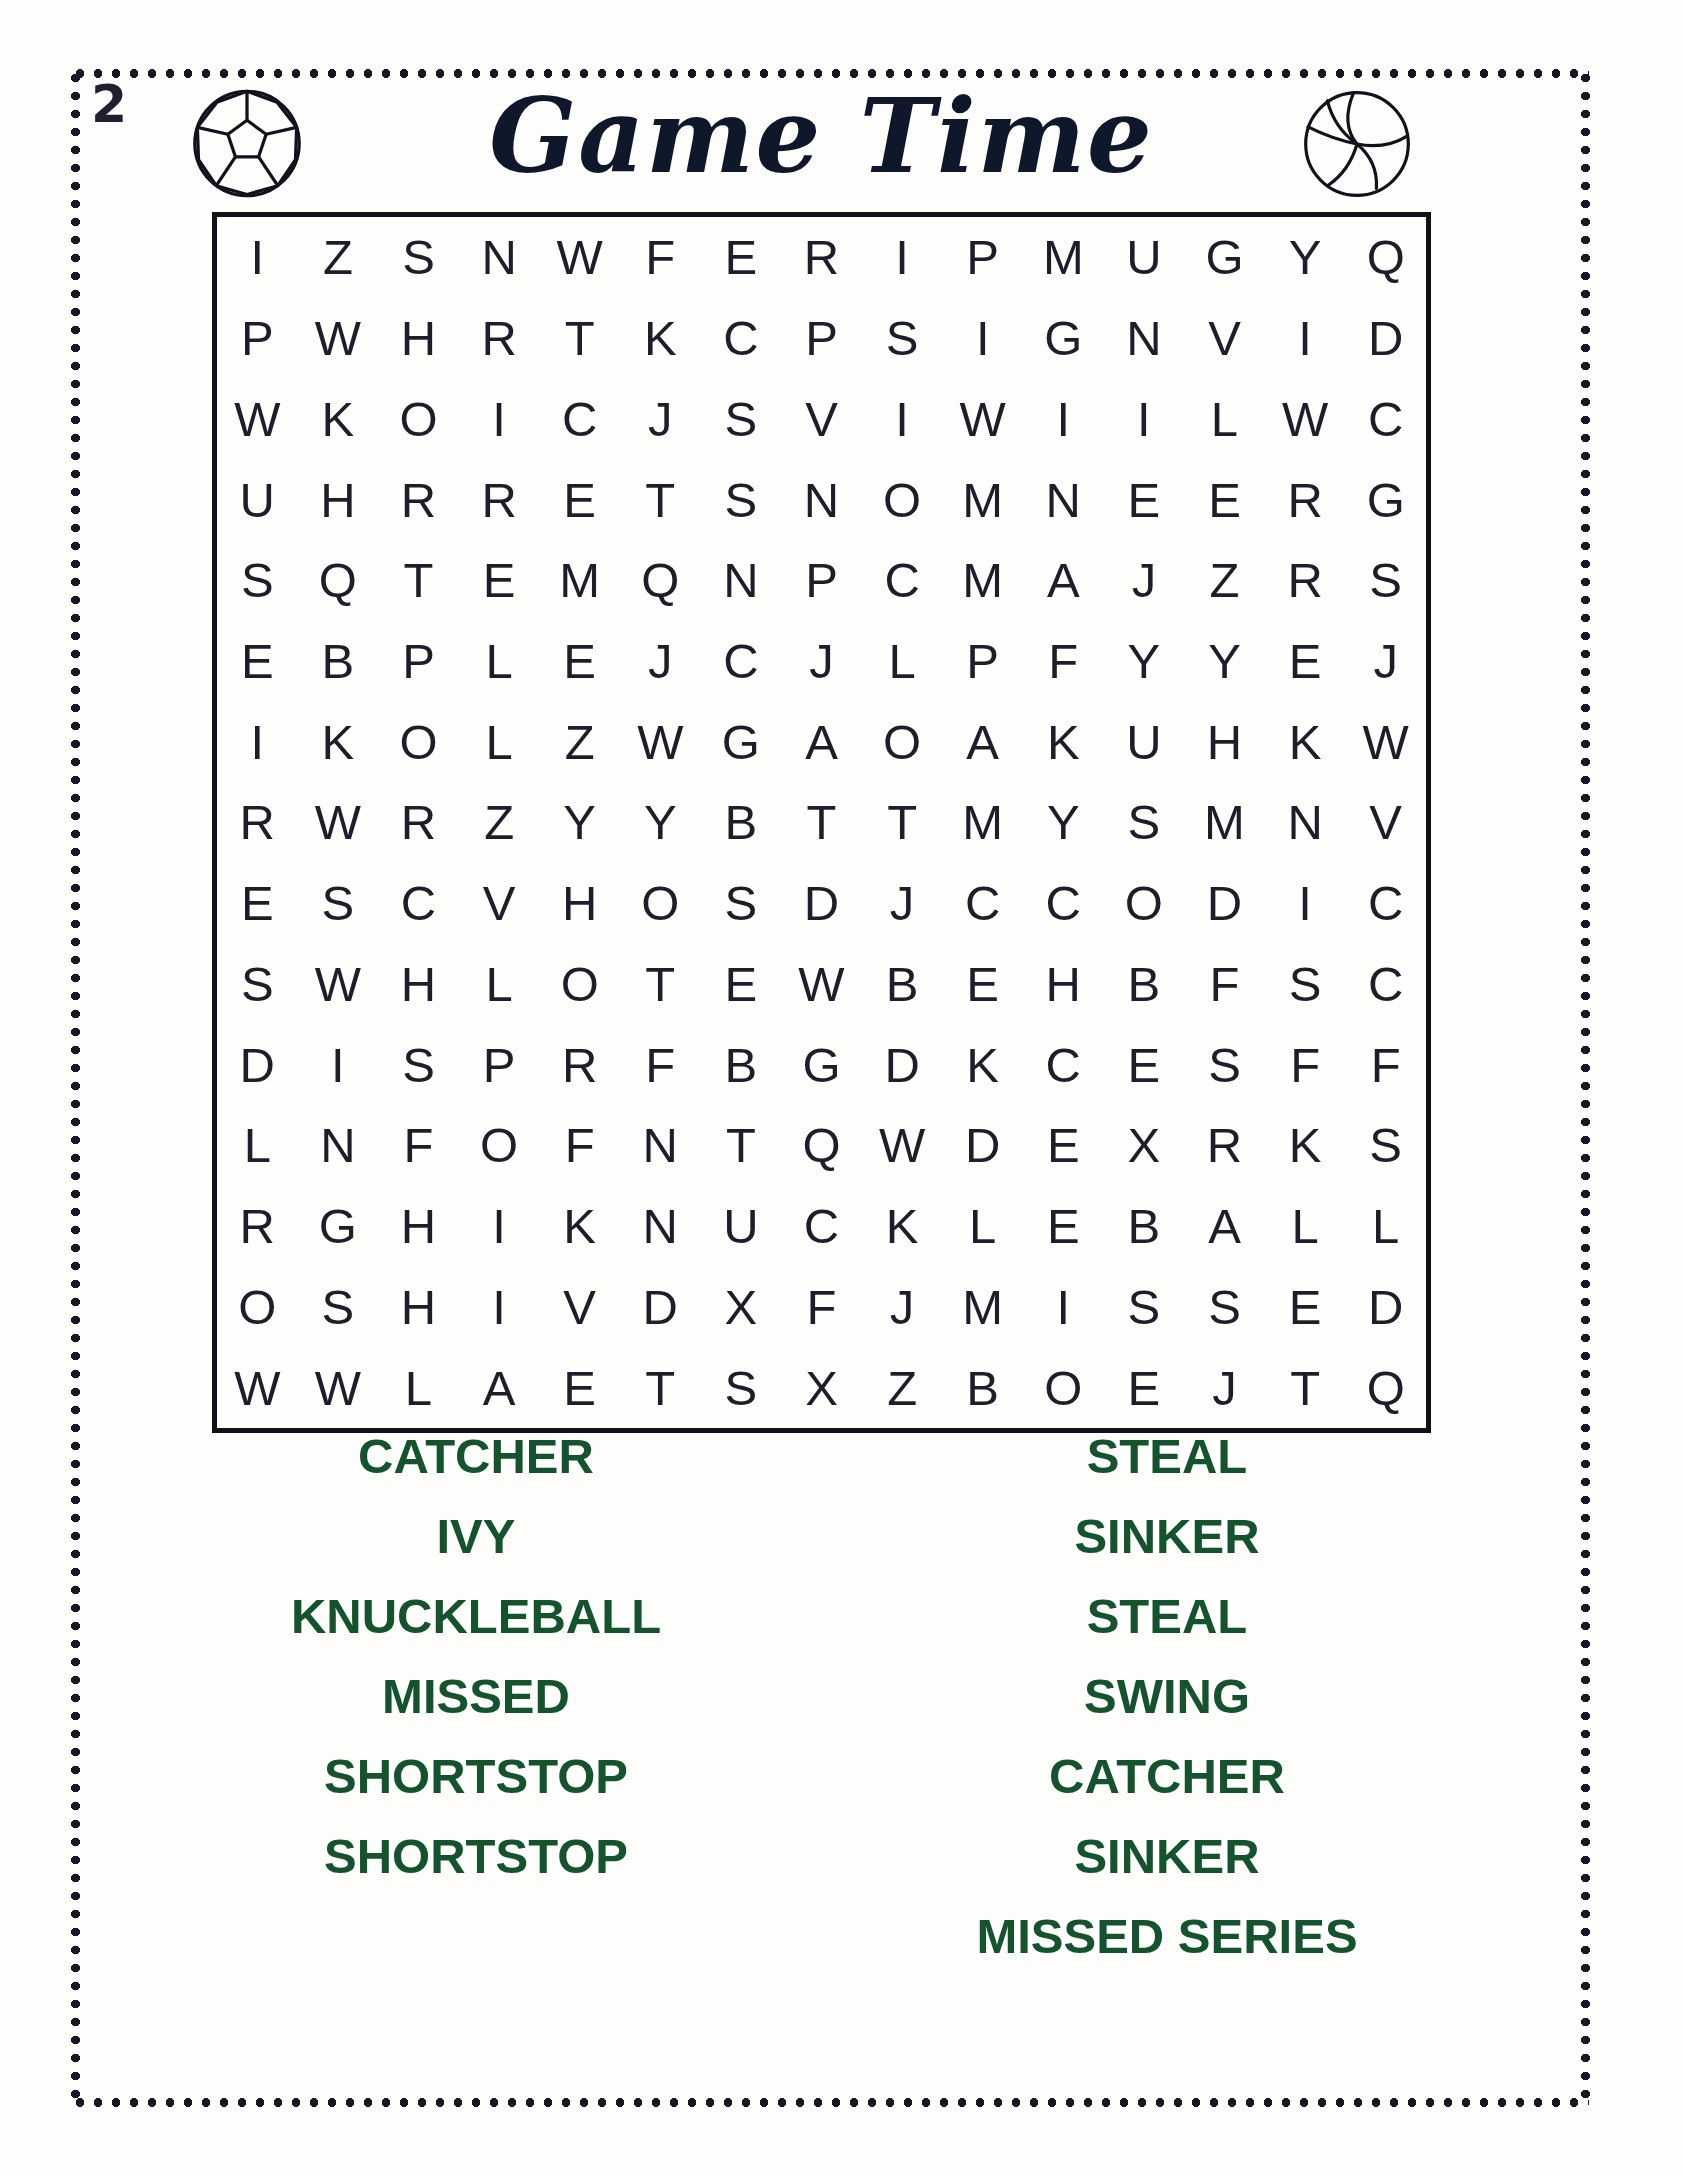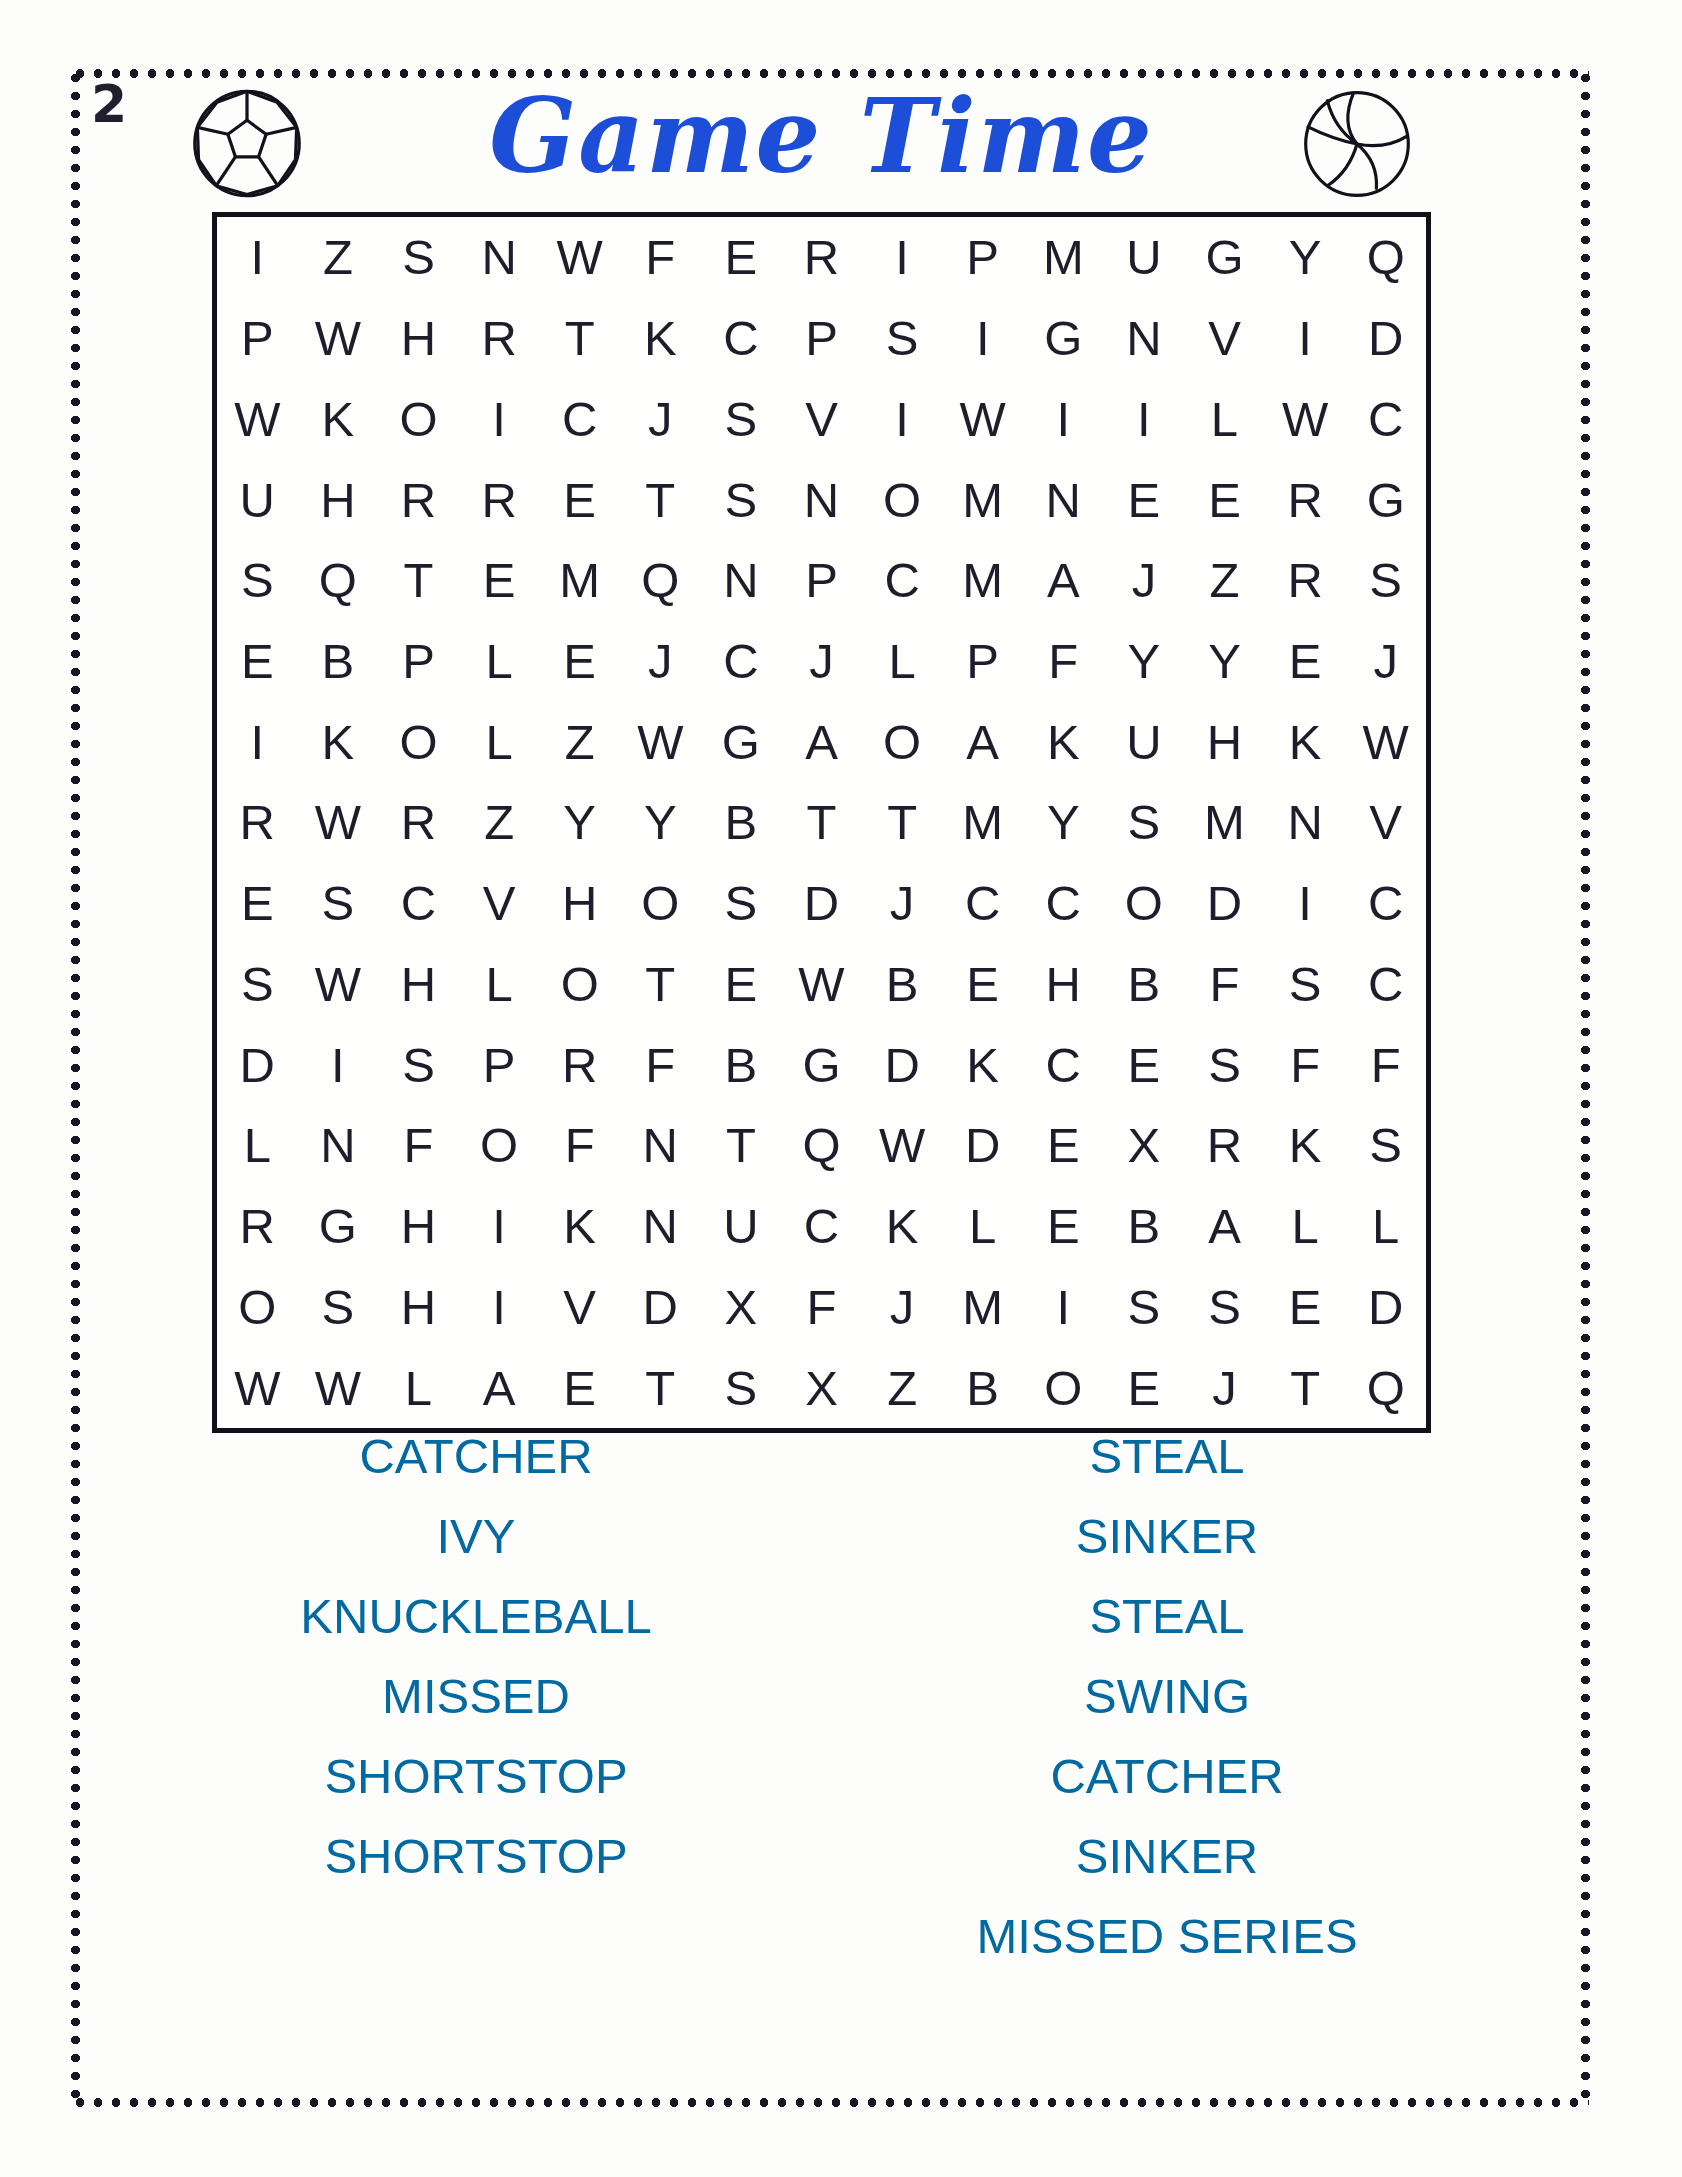--- a/index.html
+++ b/index.html
@@ -31,21 +31,21 @@
     position:absolute;left:91px;top:74px;
     font-size:52px;font-weight:800;color:#221e2e;
     font-family:"DejaVu Sans", sans-serif;
   }
   .title{
     position:absolute;left:212px;top:71px;width:1219px;
     text-align:center;
     font-family:"DejaVu Serif", serif;
     font-style:italic;font-weight:700;
     font-size:102px;line-height:130px;
-    color:#1d4ed8;
+    color:#0f172a;
     letter-spacing:1.7px;
   }
   .ball{position:absolute;}
   .ball-left{left:189px;top:83px;width:116px;height:121px;}
   .ball-right{left:1300px;top:86px;width:114px;height:116px;}
 
   .grid-box{
     position:absolute;left:212px;top:212px;
     width:1219px;height:1221px;
     border:5.2px solid #14101a;
@@ -61,21 +61,21 @@
     font-family:"Liberation Sans", sans-serif;
   }
   .word-col{
     position:absolute;top:1416px;
     text-align:center;
   }
   .word-col-left{left:104px;width:744px;}
   .word-col-right{left:899px;width:536px;}
   .word{
     font-size:49px;line-height:80px;
-    color:#0369a1;white-space:nowrap;
+    color:#14532d;white-space:nowrap;font-weight:bold;
   }
 </style>
 </head>
 <body>
 
 <div class="page">
 
   <div class="dot-h dot-top"></div>
   <div class="dot-h dot-bottom"></div>
   <div class="dot-v dot-left"></div>

